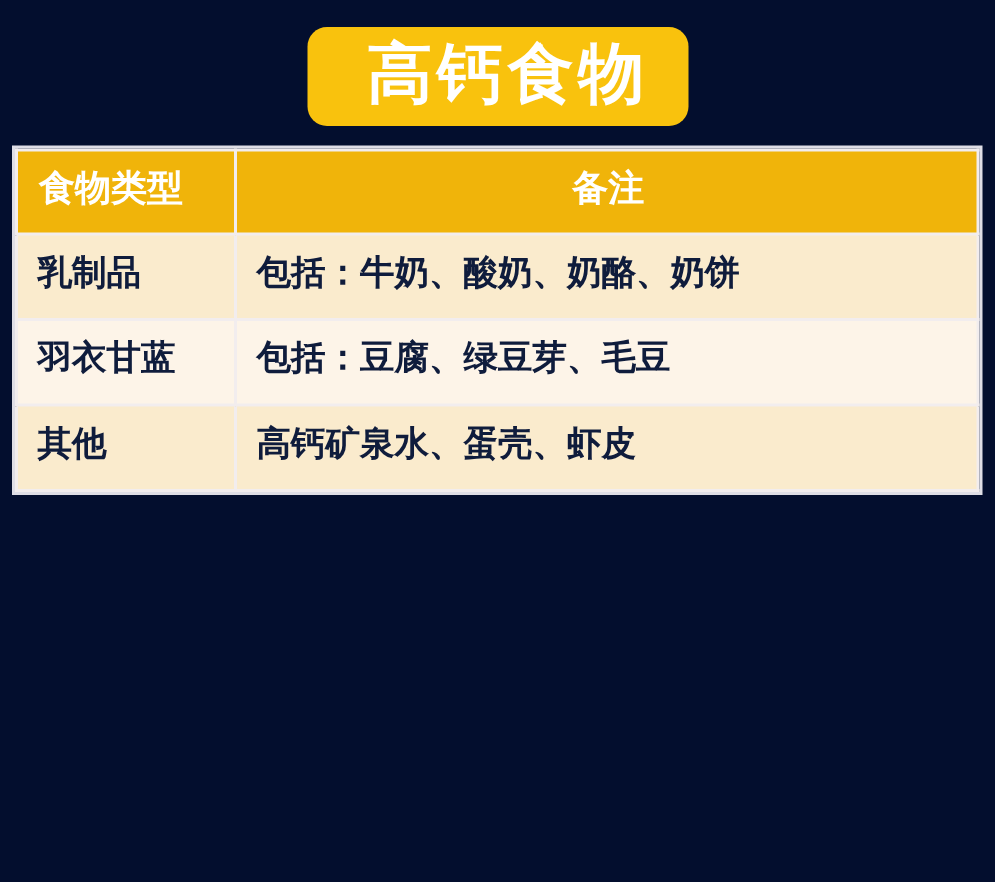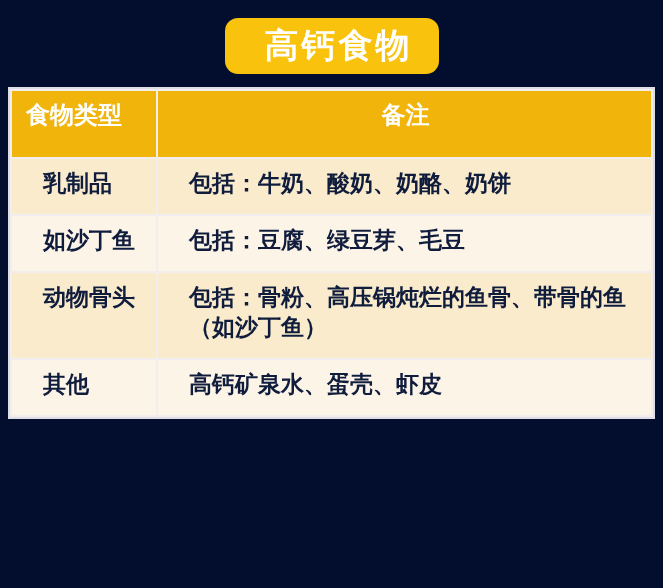--- a/index.html
+++ b/index.html
@@ -11,21 +11,21 @@
     height: 588px;
     background: #030e2e;
     font-family: "Liberation Sans", sans-serif;
     overflow: hidden;
   }
   .banner {
     margin: 18px auto 0 auto;
     width: max-content;
     background: #f9c20d;
     color: #ffffff;
-    font-size: 34px;
+    font-size: 44px;
     font-weight: bold;
     line-height: 1;
     padding: 10px 26px 12px 40px;
     border-radius: 13px;
     letter-spacing: 3px;
   }
   .table-wrap {
     margin: 13px 8px 0 8px;
     border: 2px solid #dfdee6;
   }
@@ -33,32 +33,32 @@
     width: 100%;
     border-collapse: collapse;
     table-layout: fixed;
   }
   col.c-type { width: 146px; }
   th {
     background: #f0b40a;
     color: #ffffff;
     font-size: 24px;
     font-weight: bold;
-    padding: 8px 12px 26px 14px;
+    padding: 8px 12px 14px 14px;
     border: 2px solid #f2edee;
   }
   th.h-type { text-align: left; }
   th.h-note { text-align: center; }
   td {
     vertical-align: top;
     font-size: 23px;
     font-weight: bold;
     color: #0f1c3c;
     line-height: 30px;
-    padding: 9px 12px 16px 31px;
+    padding: 9px 12px 16px 13px;
     border: 2px solid #f2edee;
     margin-top: 47px;
   }
   tbody tr:nth-child(odd) td { background: #faebcd; }
   tbody tr:nth-child(even) td { background: #fdf4e8; }
 </style>
 </head>
 <body>
 
 <div class="banner">高钙食物</div>
@@ -74,26 +74,22 @@
         <th class="h-type">食物类型</th>
         <th class="h-note">备注</th>
       </tr>
     </thead>
     <tbody>
       <tr>
         <td>乳制品</td>
         <td>包括：牛奶、酸奶、奶酪、奶饼</td>
       </tr>
       <tr>
-        <td>如沙丁鱼</td>
+        <td>羽衣甘蓝</td>
         <td>包括：豆腐、绿豆芽、毛豆</td>
-      </tr>
-      <tr>
-        <td>动物骨头</td>
-        <td>包括：骨粉、高压锅炖烂的鱼骨、带骨的鱼（如沙丁鱼）</td>
       </tr>
       <tr>
         <td>其他</td>
         <td>高钙矿泉水、蛋壳、虾皮</td>
       </tr>
     </tbody>
   </table>
 </div>
 
 </body></html>

